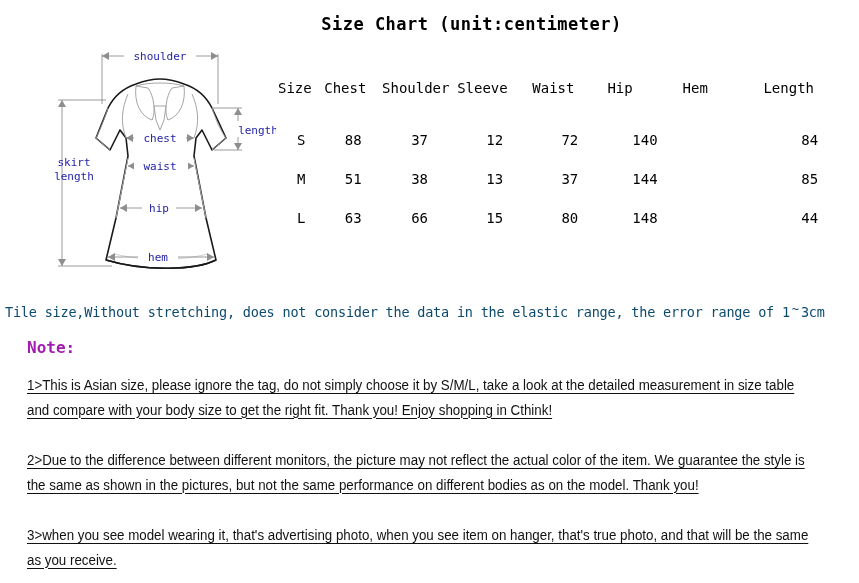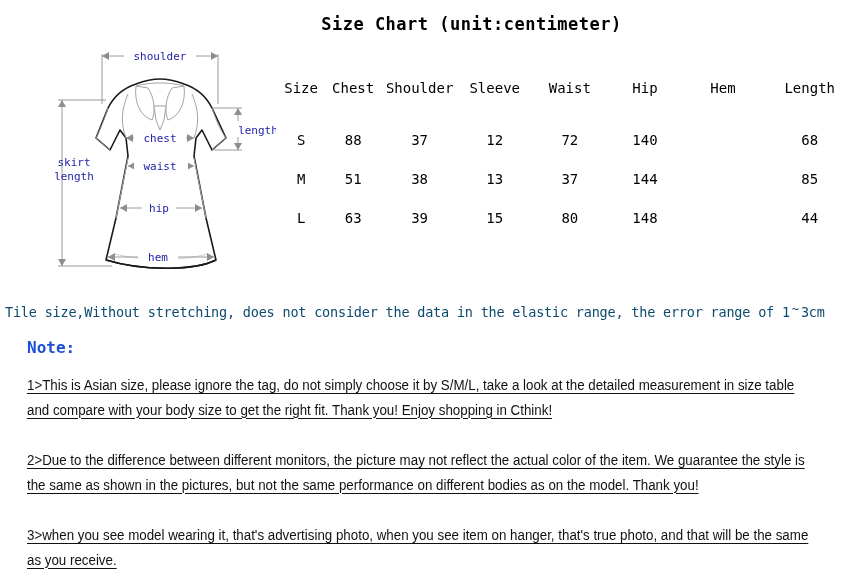--- a/index.html
+++ b/index.html
@@ -54,21 +54,21 @@
     position: absolute;
     left: 278px;
     top: 80px;
     width: 578px;
     border-collapse: collapse;
     font-family: "DejaVu Sans Mono", monospace;
     font-size: 14px;
   }
   #size-table th {
     font-weight: normal;
-    text-align: center;
+    text-align: left;
     padding: 0 0 30px 0;
     white-space: nowrap;
     margin-top: 18px;
   }
   #size-table td {
     text-align: center;
     padding: 6px 0 17px 0;
     white-space: nowrap;
   }
   .col-size    { width: 8%;  }
@@ -95,21 +95,21 @@
   #tile-note .tilde { vertical-align: 0.35em; font-size: 12px; padding: 0 2px;}
 
   
   #note-heading {
     position: absolute;
     left: 27px;
     top: 338px;
     font-family: "DejaVu Sans Mono", monospace;
     font-weight: bold;
     font-size: 16px;
-    color: #1d4ed8;
+    color: #a21caf;
   }
 
   
   .note-block {
     position: absolute;
     left: 27px;
     width: 790px;
     font-family: "Liberation Sans", sans-serif;
     font-size: 15.5px;
     line-height: 24.5px;
@@ -267,36 +267,36 @@
   </thead>
   <tbody>
     <tr>
       <td>S</td>
       <td>88</td>
       <td>37</td>
       <td>12</td>
       <td>72</td>
       <td>140</td>
       <td></td>
-      <td>68</td>
+      <td>84</td>
     </tr>
     <tr>
       <td>M</td>
       <td>51</td>
       <td>38</td>
       <td>13</td>
       <td>37</td>
       <td>144</td>
       <td></td>
       <td>85</td>
     </tr>
     <tr>
       <td>L</td>
       <td>63</td>
-      <td>39</td>
+      <td>66</td>
       <td>15</td>
       <td>80</td>
       <td>148</td>
       <td></td>
       <td>44</td>
     </tr>
   </tbody>
 </table>
 
 <div id="tile-note"><span>Tile size,Without stretching, does not consider the data in the elastic range, the error range of 1</span><span class="tilde">~</span><span>3cm</span></div>

